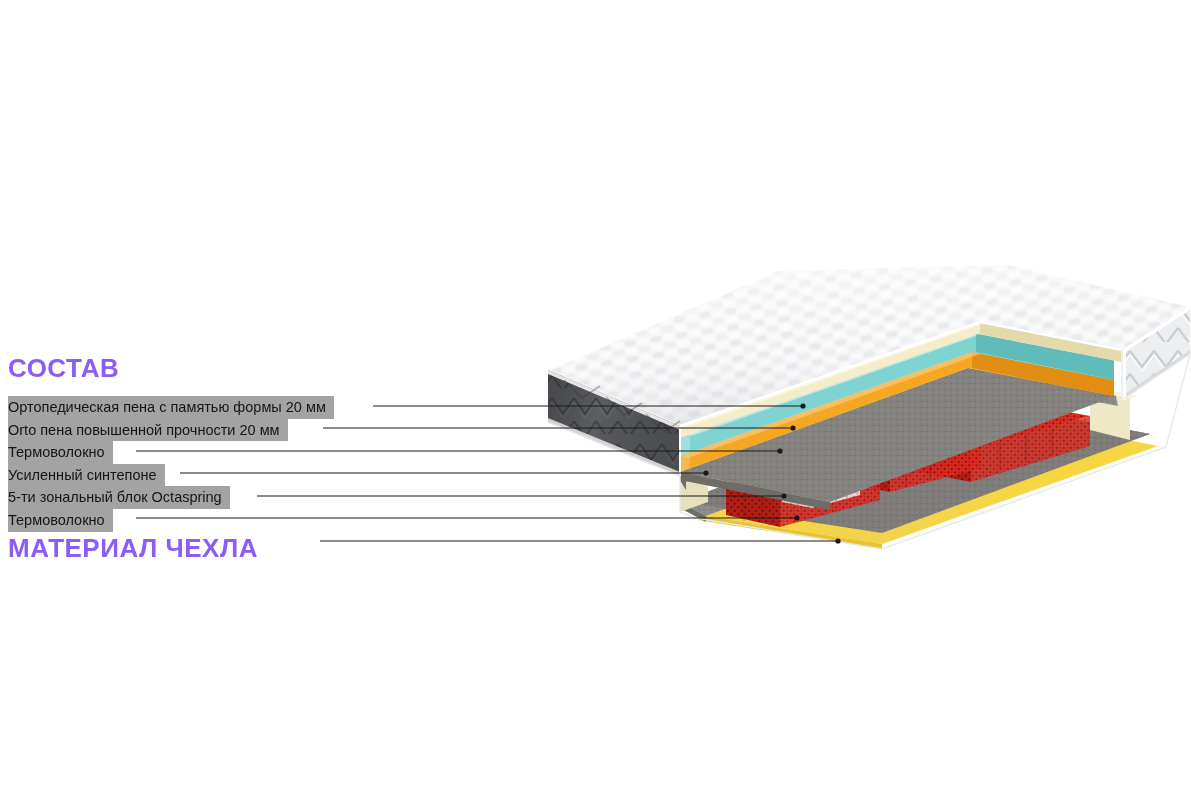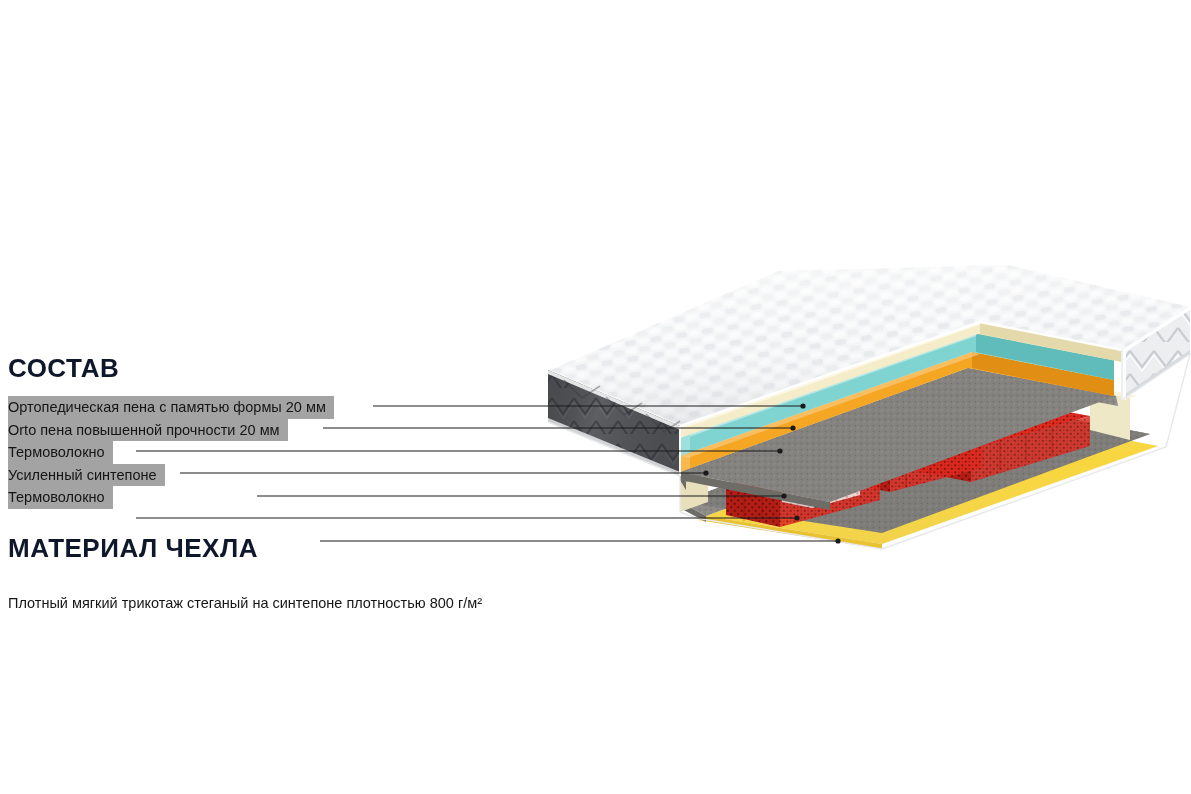--- a/index.html
+++ b/index.html
@@ -16,21 +16,21 @@
     color: #1a1a1a;
     -webkit-font-smoothing: antialiased;
   }
 
   #stage { position: absolute; inset: 0; }
 
   .heading {
     font-size: 26px;
     font-weight: bold;
     letter-spacing: 0.5px;
-    color: #0f172a;
+    color: #8b5cf6;
     margin: 0;
     line-height: 1;
   }
   #h-sostav  { position: absolute; left: 8px; top: 355px; }
   #h-cover   { position: absolute; left: 8px; top: 535px; }
 
   .spec-list {
     position: absolute;
     left: 8px; top: 396px;
     width: 1180px;
@@ -330,21 +330,23 @@
     <li class="spec-row">
       <span class="spec-label">Orto пена повышенной прочности 20 мм</span>
     </li>
     <li class="spec-row">
       <span class="spec-label">Термоволокно</span>
     </li>
     <li class="spec-row">
       <span class="spec-label">Усиленный синтепоне</span>
     </li>
     <li class="spec-row">
+      <span class="spec-label">5-ти зональный блок Octaspring</span>
+    </li>
+    <li class="spec-row">
       <span class="spec-label">Термоволокно</span>
     </li>
   </ul>
 
   <h1 class="heading" id="h-cover">МАТЕРИАЛ ЧЕХЛА</h1>
 
-  <p class="cover-text">Плотный мягкий трикотаж стеганый на синтепоне плотностью 800 г/м²</p>
 
 </div>
 
 </body></html>

